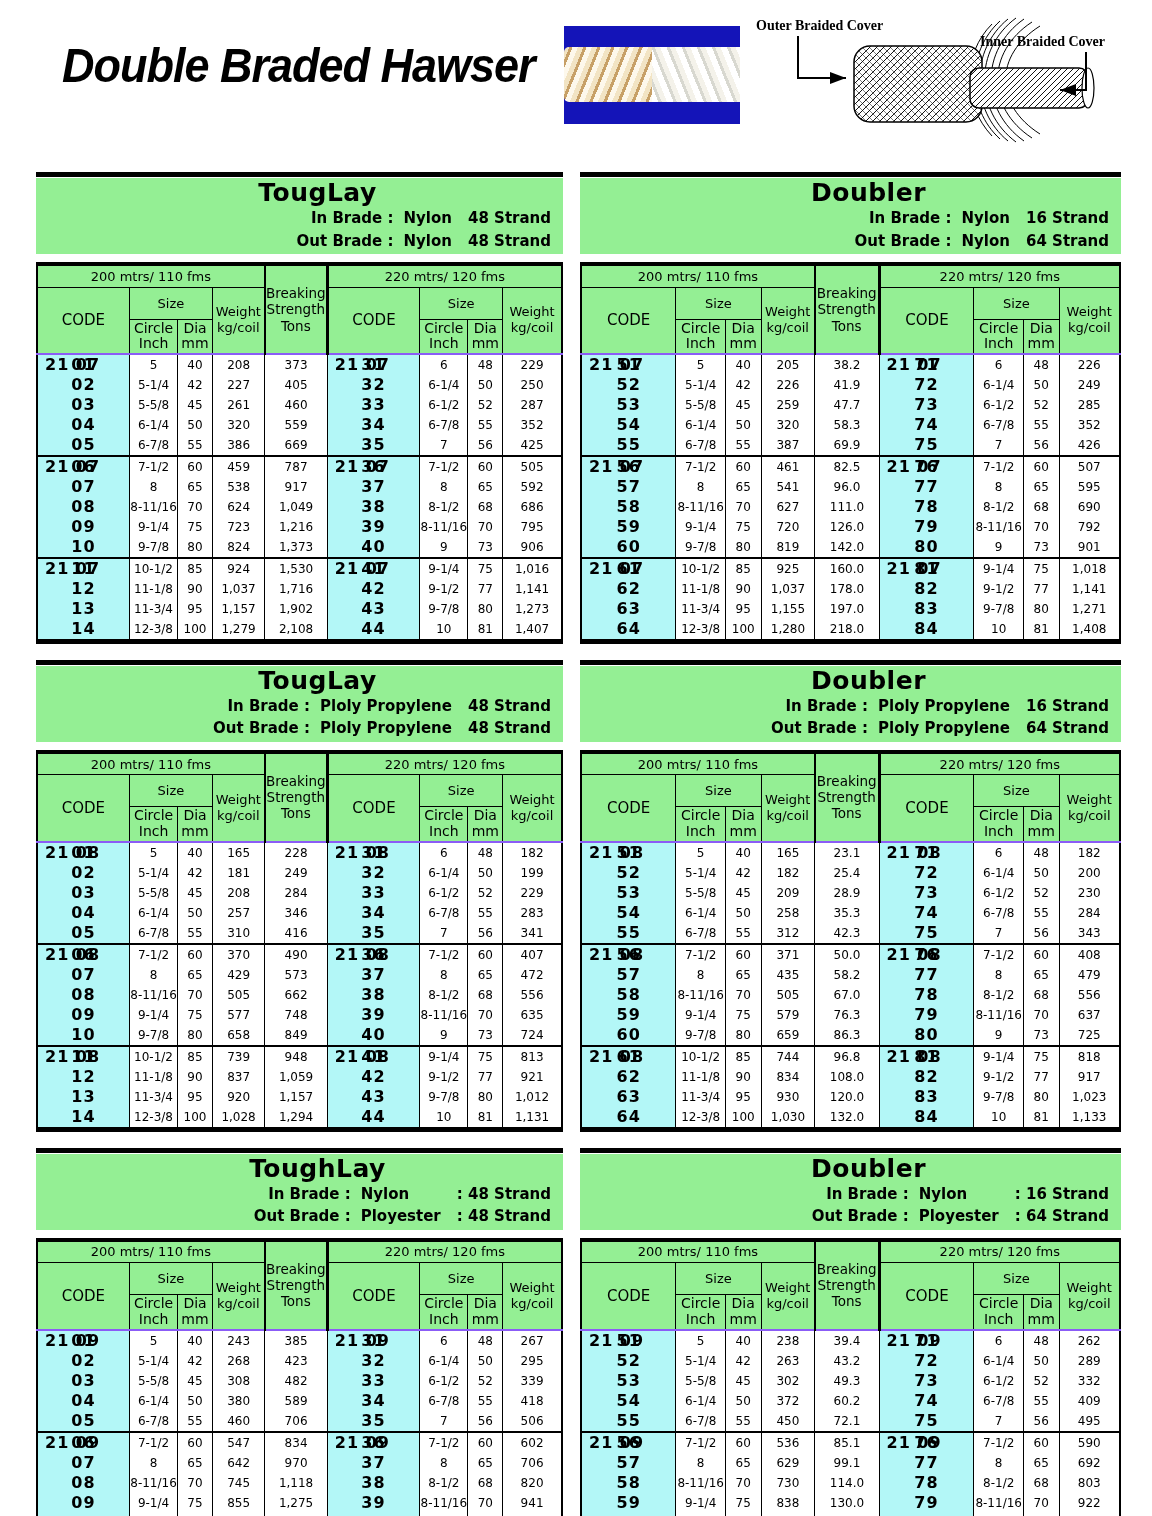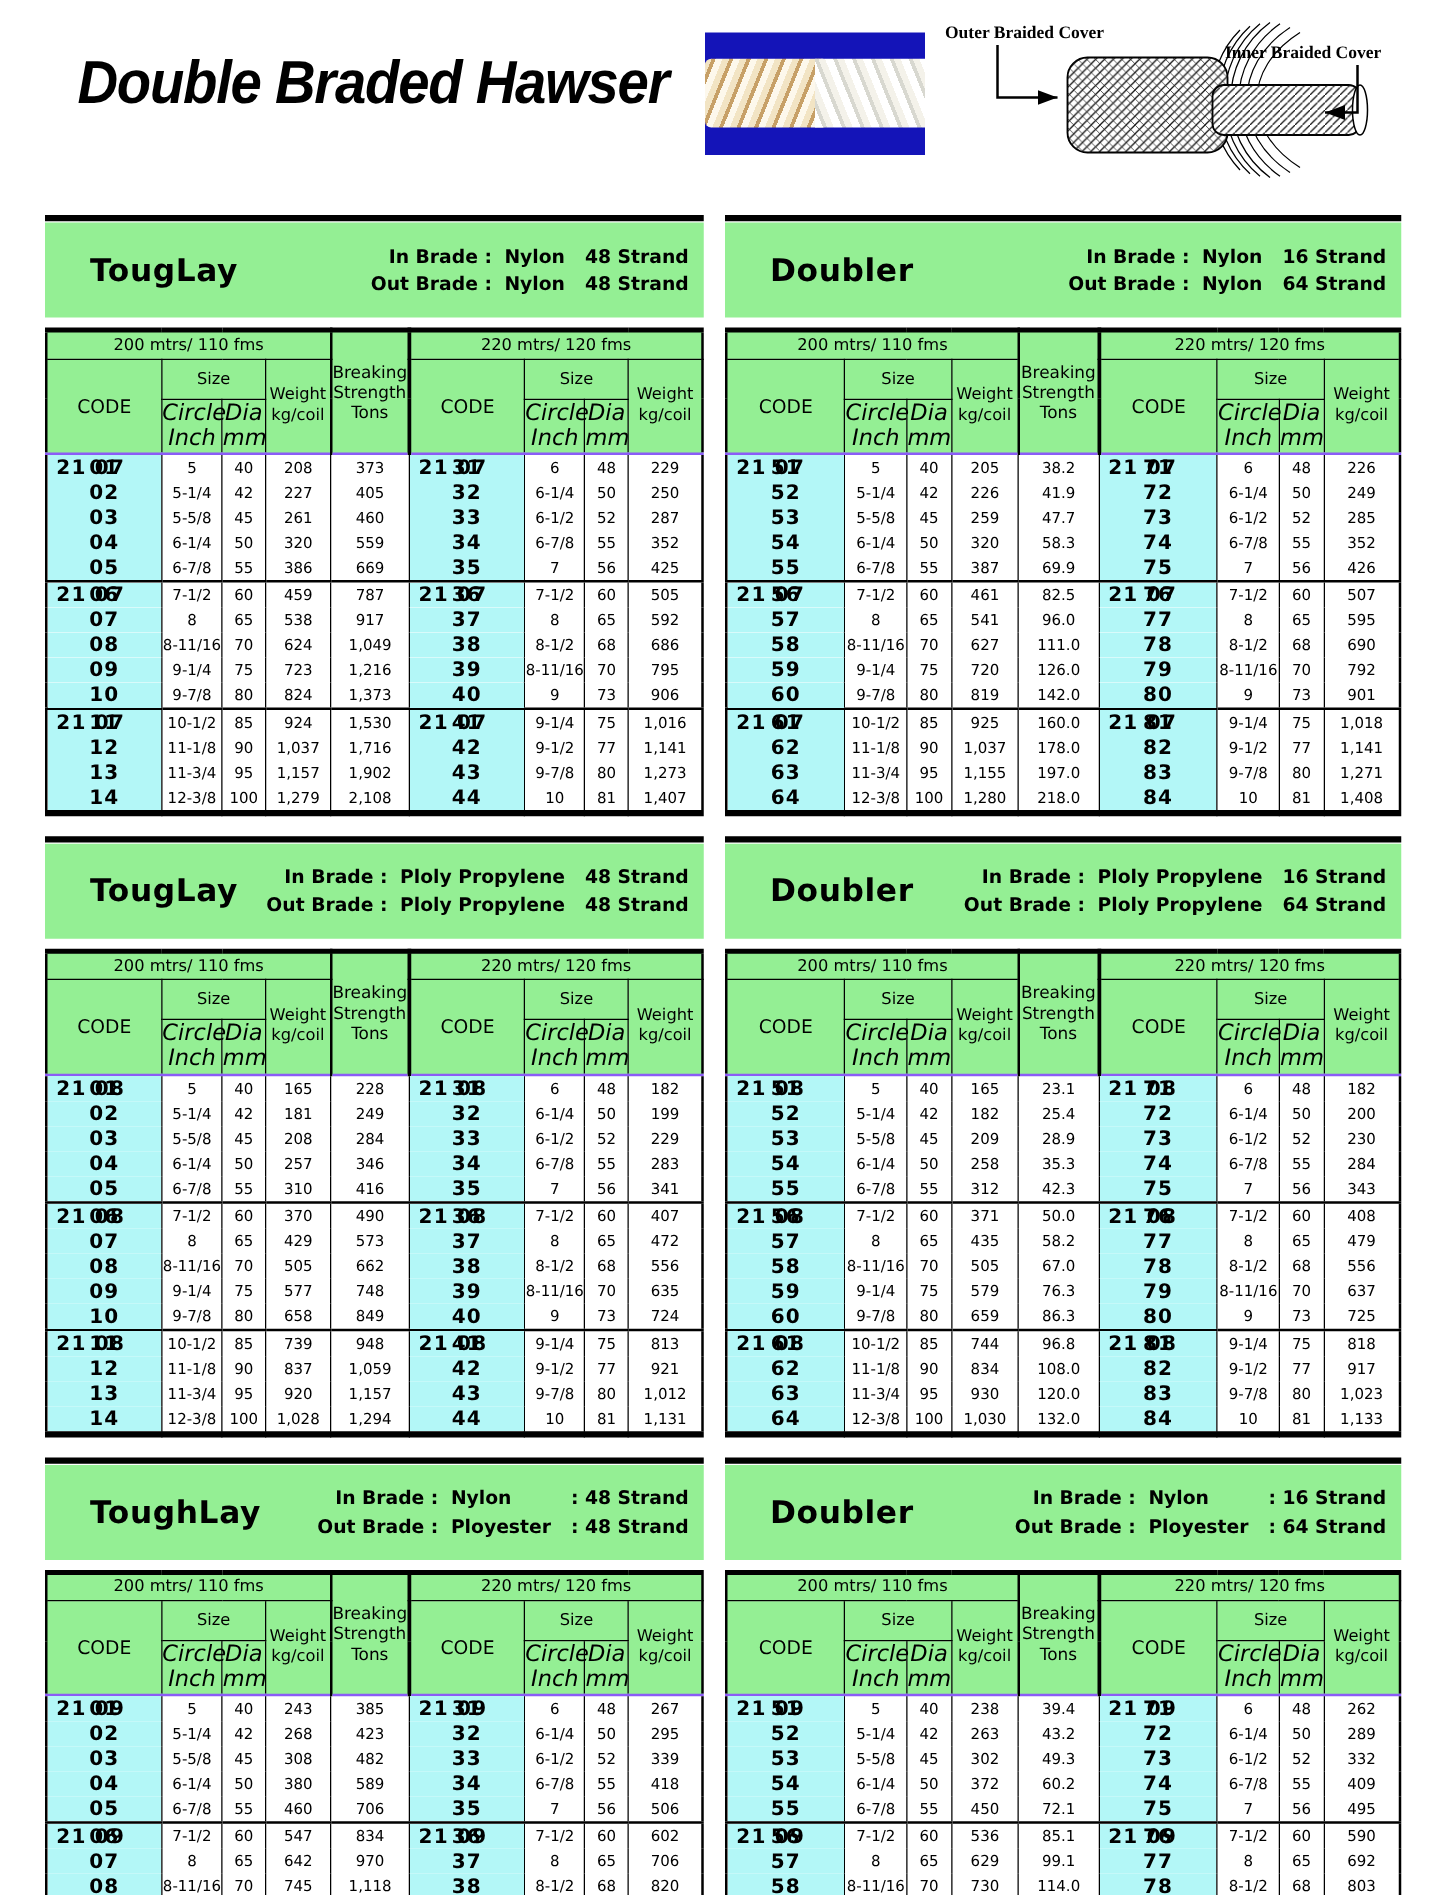--- a/index.html
+++ b/index.html
@@ -22,39 +22,39 @@
     background:repeating-linear-gradient(112deg,#f2e4c4 0 5px,#c7a067 5px 8px,#fdf8ec 8px 13px);}
   .rope-right{right:0;width:50%;
     background:repeating-linear-gradient(68deg,#ffffff 0 6px,#d8d8d0 6px 9px,#f4f2ea 9px 14px);}
   .braid-diagram{flex:none;margin-left:14px;margin-top:2px;}
   .dlabel{font-family:"Liberation Serif",serif;font-weight:bold;font-size:14px;}
 
   
   .tables-grid{display:grid;grid-template-columns:527px 541px;column-gap:17px;row-gap:16px;margin-top:28px;}
   .block{border-top:5px solid #000;padding-top:1px;}
 
-  .title-bar{background:var(--green);height:76px;display:flex;align-items:center;}
+  .title-bar{background:var(--green);height:76px;display:flex;align-items:center;flex-direction:column;}
   .t-title{font-size:25px;font-weight:bold;margin-left:36px;letter-spacing:.5px;}
   .t-specs{margin-left:auto;margin-right:12px;display:grid;grid-template-columns:auto auto auto;
     column-gap:10px;font-weight:bold;font-size:15px;line-height:1.5;white-space:nowrap;}
   .s-label{text-align:right;}
   .s-mat{text-align:left;}
   .s-str{text-align:center;padding-left:6px;}
 
   table.spec-table{width:100%;border-collapse:collapse;table-layout:fixed;margin-top:8px;
     border:2px solid #000;border-top:4px solid #000;border-bottom:5px solid #000;}
   col.c-code{width:17.6%;} col.c-inch{width:9.2%;} col.c-mm{width:6.6%;}
   col.c-wt{width:10.0%;}  col.c-bs{width:11.9%;}  col.c-wt2{width:11.3%;}
 
   .spec-table th{background:var(--green);border:1px solid #000;font-weight:normal;
     font-size:13px;padding:1px 0;text-align:center;}
   .spec-table thead tr:first-child th{height:23px;}
   th.size-h{height:32px;}
   th.code-h{font-size:15px;}
-  th.ci-h,th.dm-h{font-size:18px;line-height:1.12;height:32px;font-style:italic;}
+  th.ci-h,th.dm-h{font-size:14px;line-height:1.12;height:32px;}
   th.wt-h{font-size:13px;line-height:1.25;}
   th.bs-h{font-size:13.5px;line-height:1.2;border-left:2px solid #000;border-right:3px solid #000;}
   .pre{white-space:pre-line;margin-left:14px;}
   .spec-table thead{border-bottom:2px solid #8b5cf6;}
 
   .spec-table tbody td{border-left:1px solid #000;border-right:1px solid #000;border-top:0;border-bottom:0;
     text-align:center;font-size:12px;height:18.7px;line-height:18px;padding:0;}
   td.code{background:var(--cyan);position:relative;text-align:right;padding-right:7px;}
   .pfx{position:absolute;left:7px;top:0;}
   .pfx,.sfx{font-weight:bold;font-size:16px;letter-spacing:1px;line-height:19px;}

